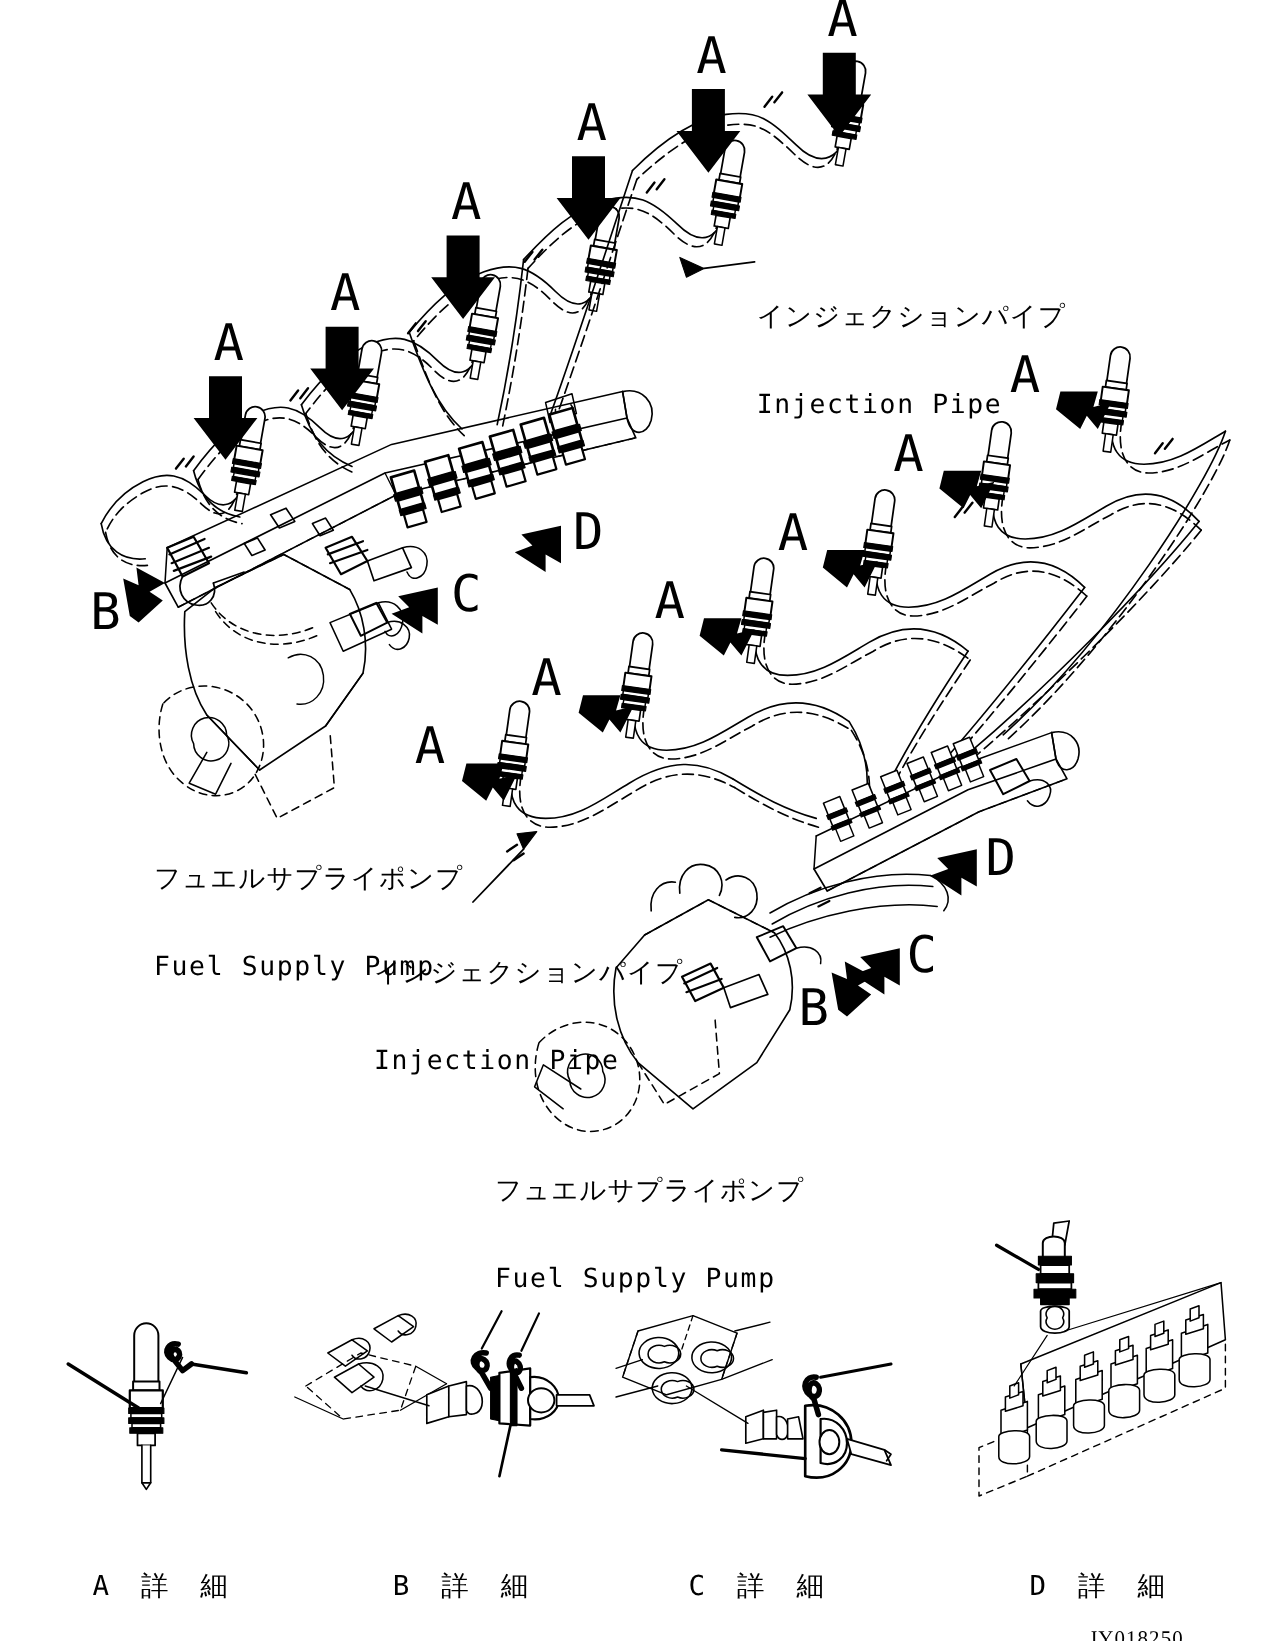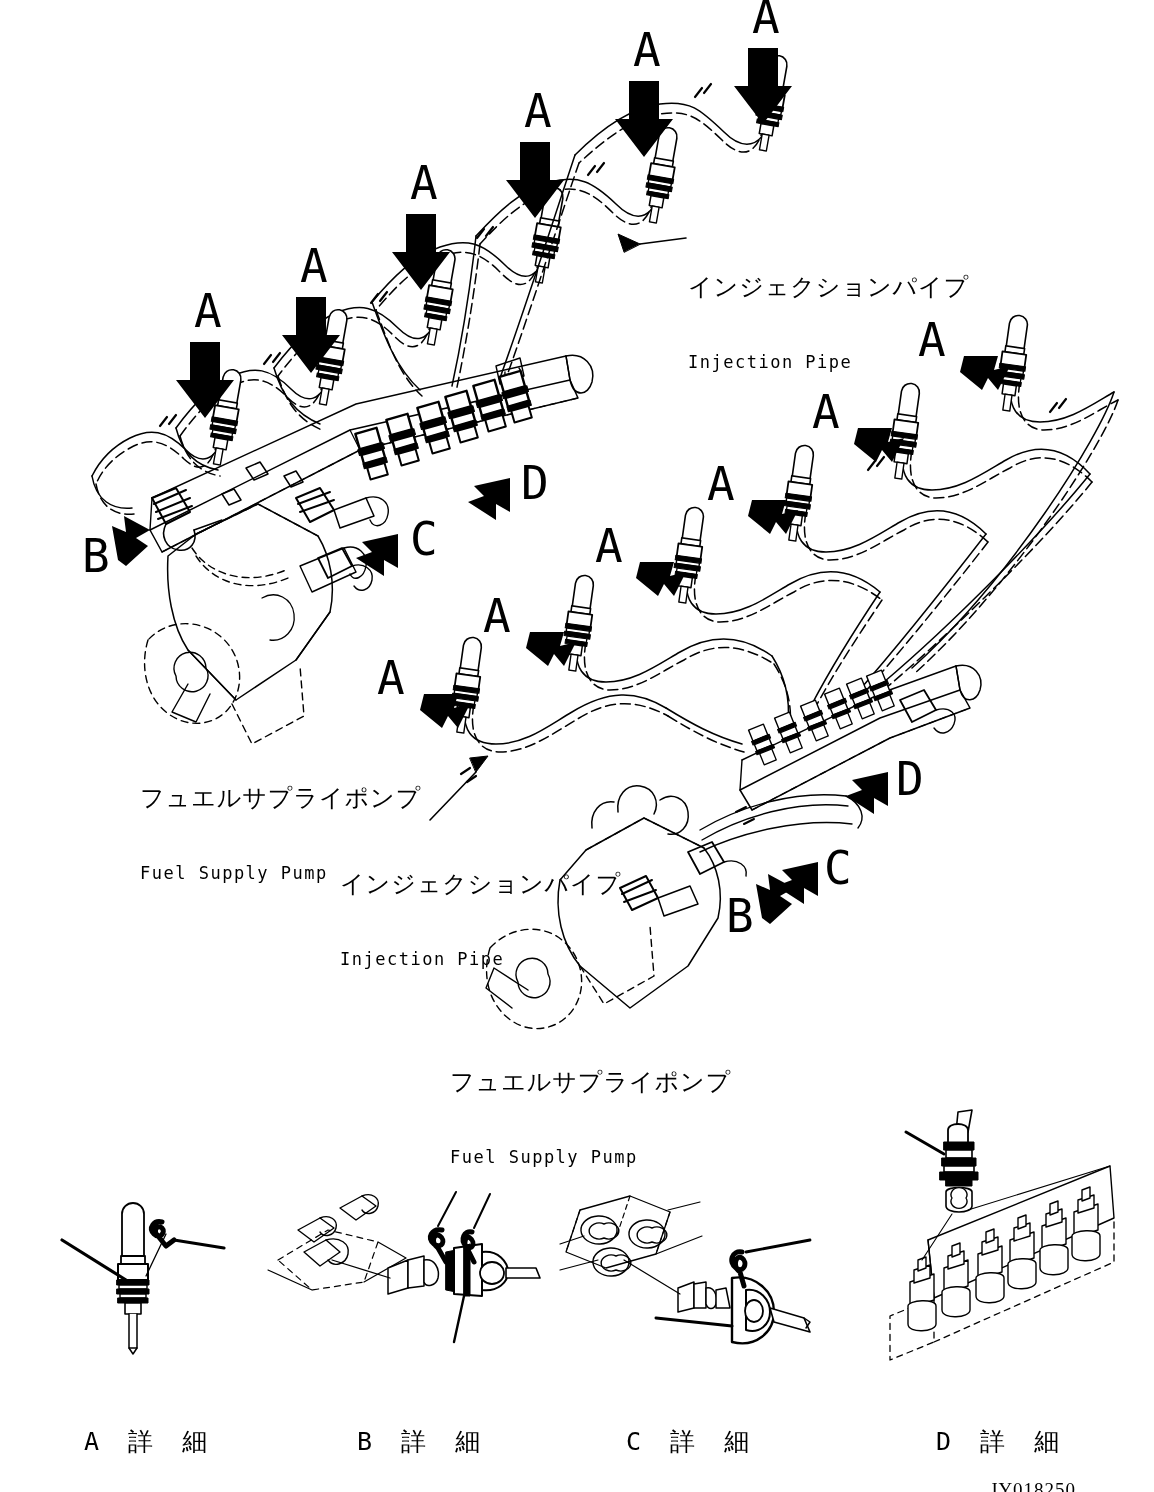--- a/index.html
+++ b/index.html
@@ -19,21 +19,21 @@
     position:absolute;
     white-space:pre;
     line-height:1.25;
     font-family:"DejaVu Sans Mono","Liberation Mono",monospace;
   }
   .callout{
     font-size:20px;
     letter-spacing:0px;
   }
   .callout .jp{font-size:24px;letter-spacing:1px;}
-  .callout .en{font-size:17px;letter-spacing:1.5px;}
+  .callout .en{font-size:24px;letter-spacing:1.5px;}
   .detail-cap{
     text-align:left;
     font-size:21px;
   }
   .detail-cap .jp{font-size:25px;letter-spacing:7px;}
   .mark{
     position:absolute;
     font-size:46px;
     font-weight:400;
     font-family:"DejaVu Sans Mono","Liberation Mono",monospace;

